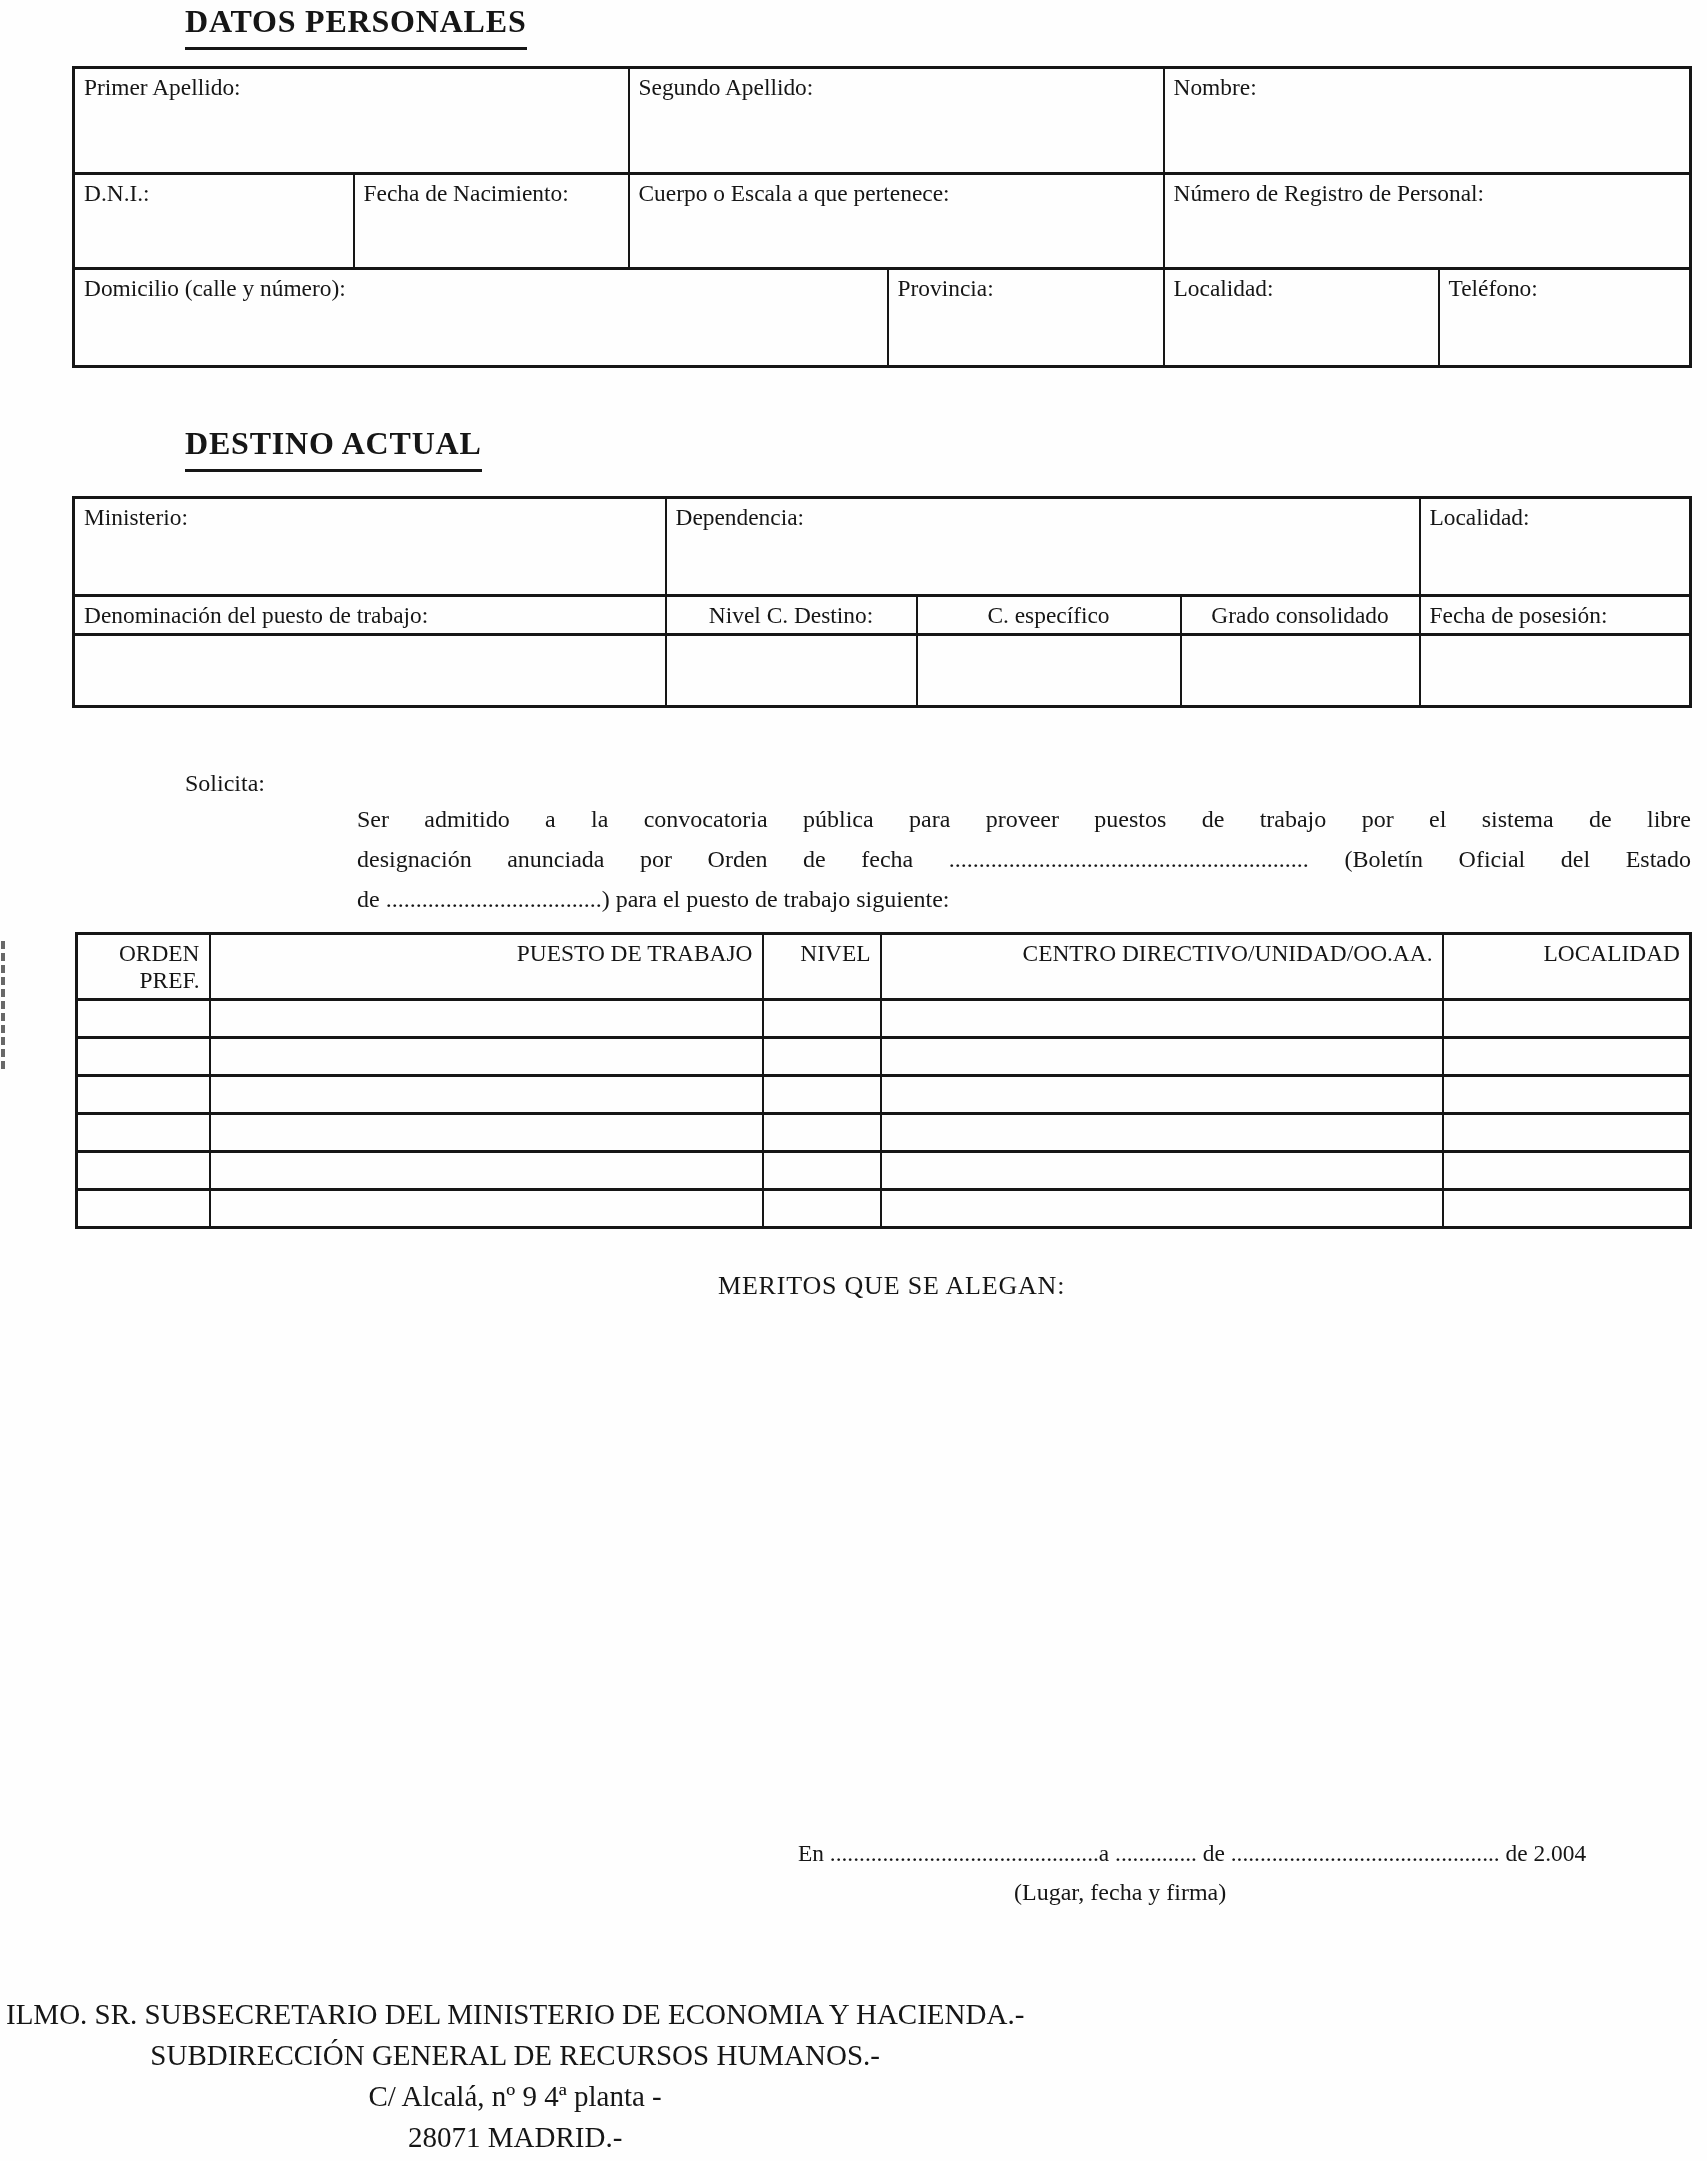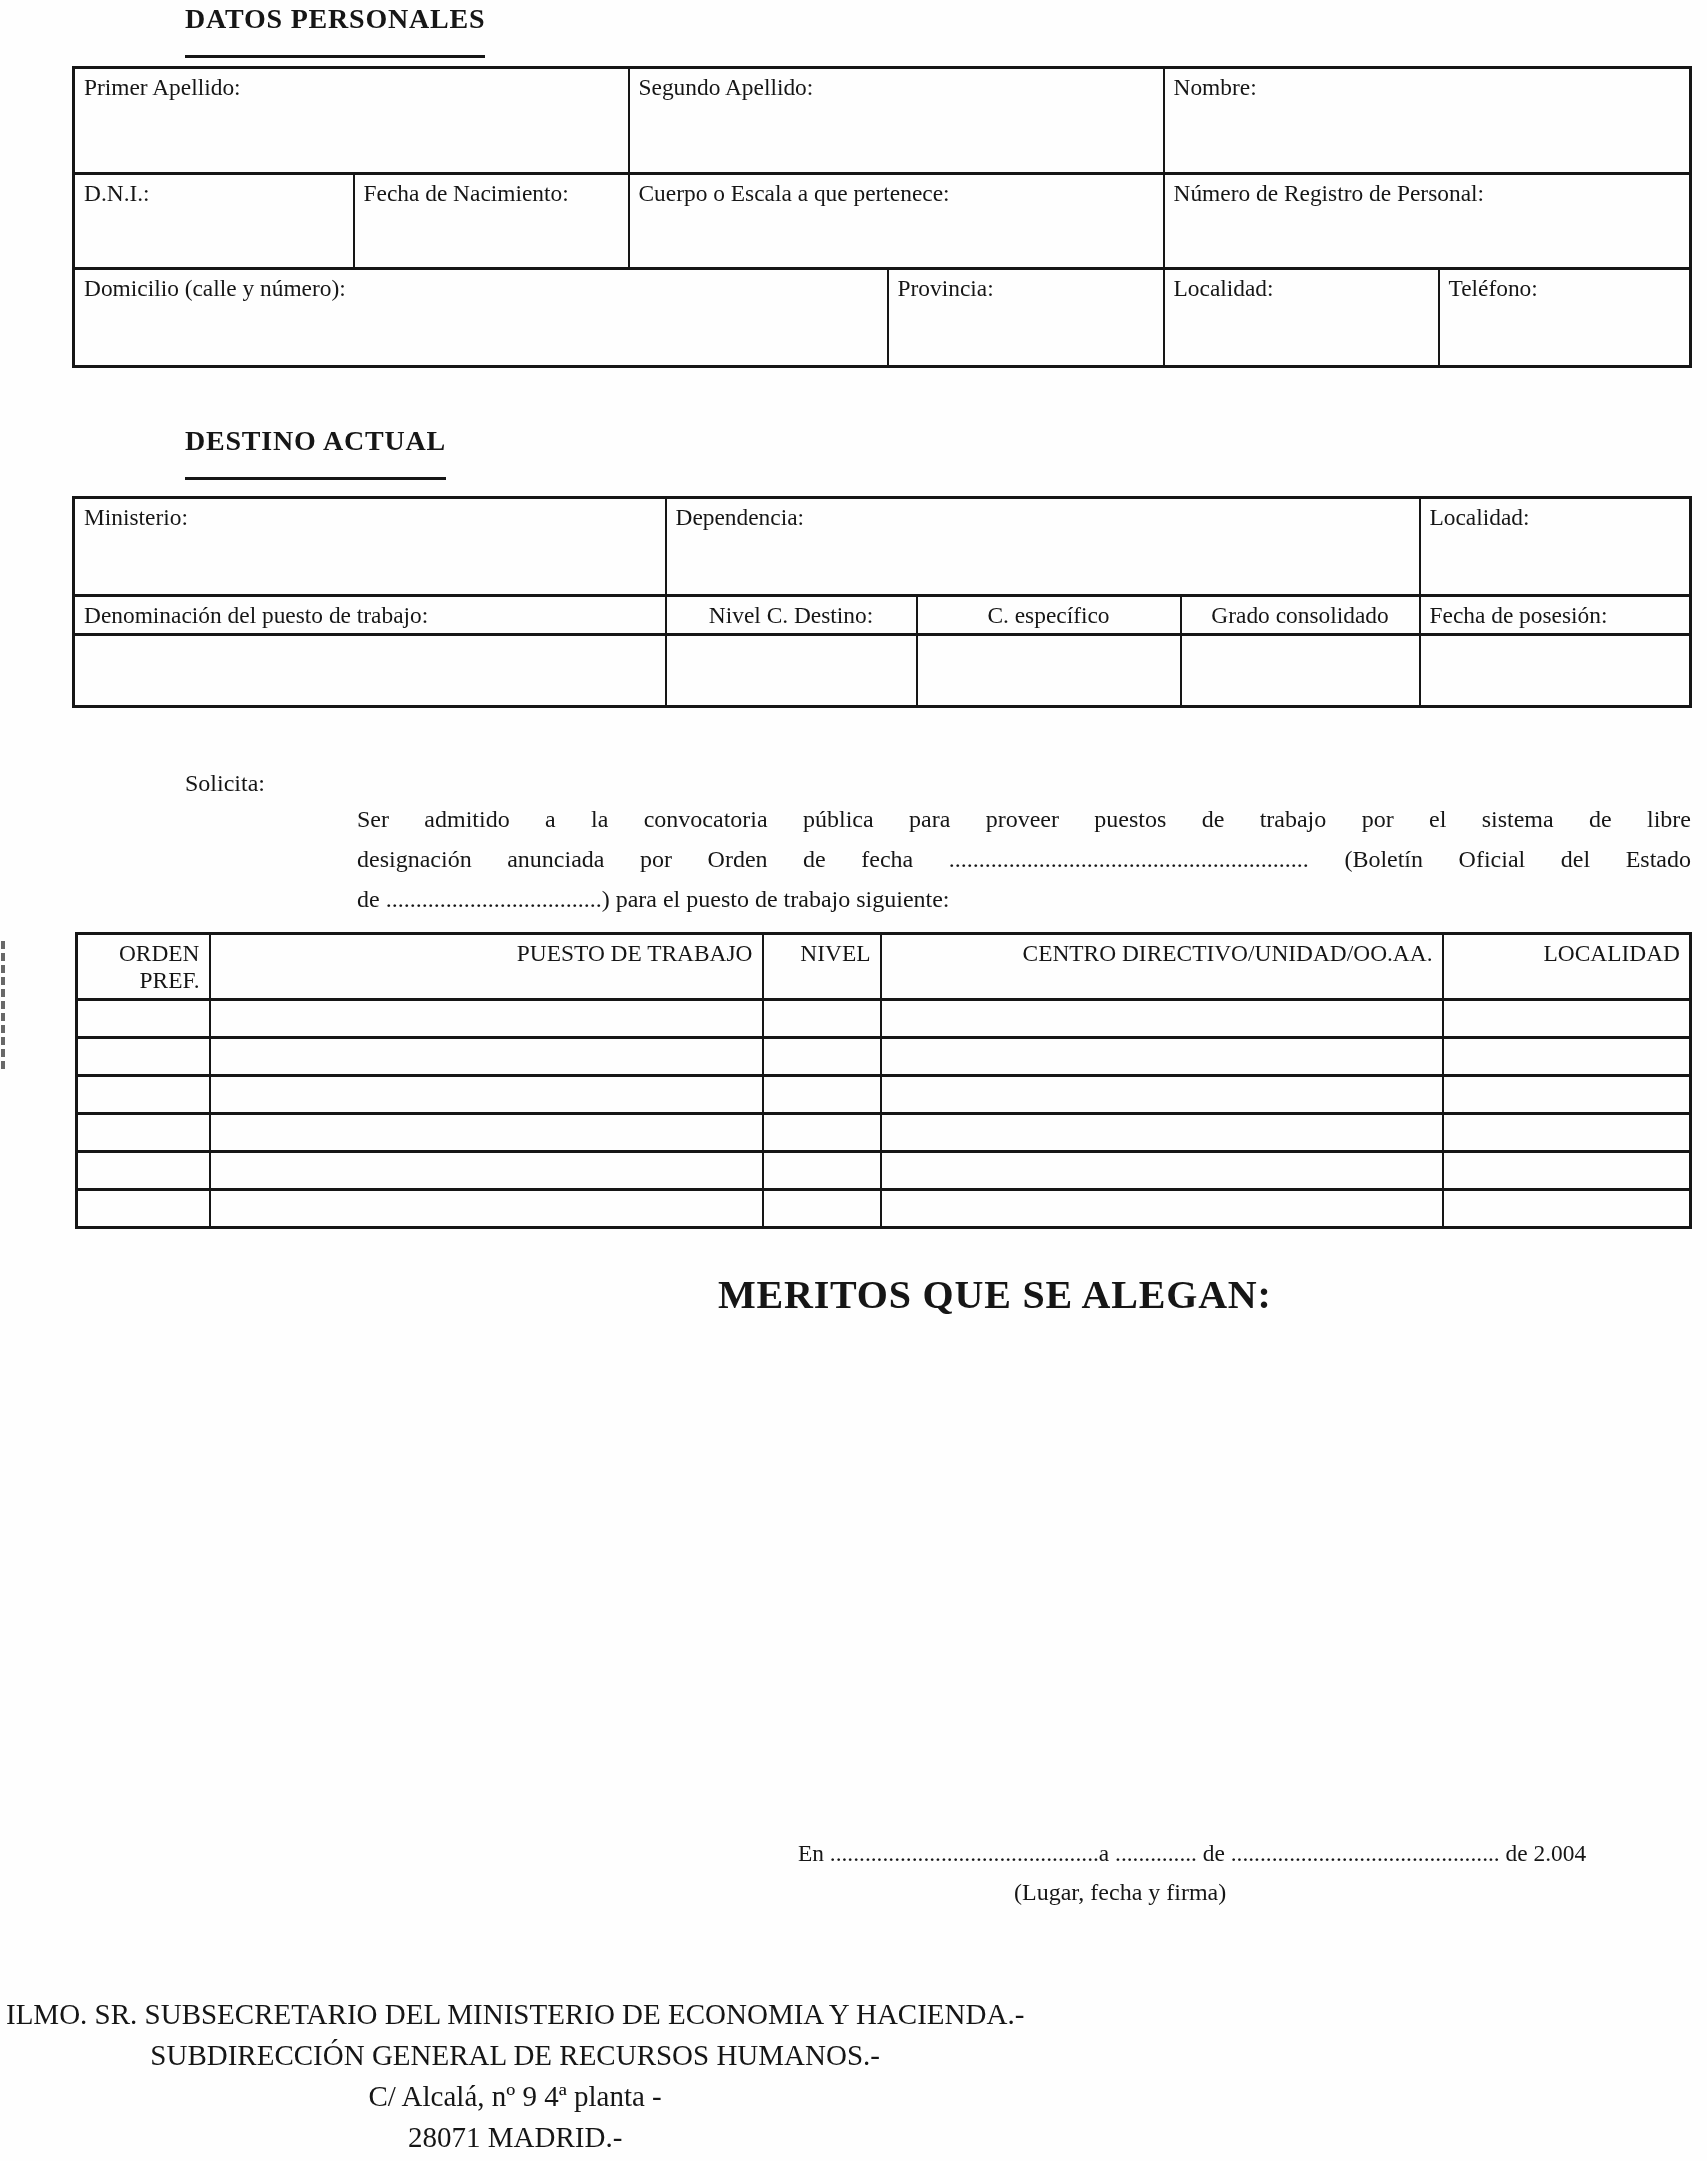--- a/index.html
+++ b/index.html
@@ -7,22 +7,22 @@
     position:relative;
     width:1708px;height:2161px;
     background:#fefefe;
     font-family:"Liberation Serif","DejaVu Serif",serif;
     color:#161616;
     overflow:hidden;
   }
   .abs{position:absolute;}
   
   .sec-title{
-    font-size:28px;font-weight:bold;letter-spacing:0.8px;
-    border-bottom:3.8px solid #161616;padding-bottom:20px;
+    font-size:32px;font-weight:bold;letter-spacing:0.8px;
+    border-bottom:3.8px solid #161616;padding-bottom:7px;
     display:inline-block;white-space:nowrap;
   }
   
   table.frm{
     border-collapse:collapse;table-layout:fixed;
     border:3px solid #161616;
     position:absolute;
   }
   table.frm td{
     border-left:2.3px solid #161616;border-right:2.3px solid #161616;
@@ -36,21 +36,21 @@
   td.lbl-sm{font-size:22.6px;line-height:26px;padding-top:2.3px;padding-bottom:2.3px;}
   
   td.hdr{
     text-align:right;vertical-align:top;
     font-size:22px;line-height:23.4px;
     padding:3.8px 3px 1.5px 3px;white-space:normal;
   }
   .solicita-label{font-size:24px;line-height:40px;}
   .solicita-par{font-size:24px;line-height:40px;}
   .jl{text-align:justify;text-align-last:justify;}
-  .meritos{font-size:40px;font-weight:bold;letter-spacing:0.8px;white-space:nowrap;}
+  .meritos{font-size:26px;font-weight:normal;letter-spacing:0.8px;white-space:nowrap;}
   .dateline{font-size:23.4px;white-space:nowrap;}
   .sigcap{font-size:24px;white-space:nowrap;}
   .footer{font-size:29px;line-height:41px;white-space:nowrap;text-align:center;}
   .artifact{
     width:0;height:128px;
     border-left:4.5px dashed #2a2a2a;
     opacity:.7;
   }
 </style>
 </head>

